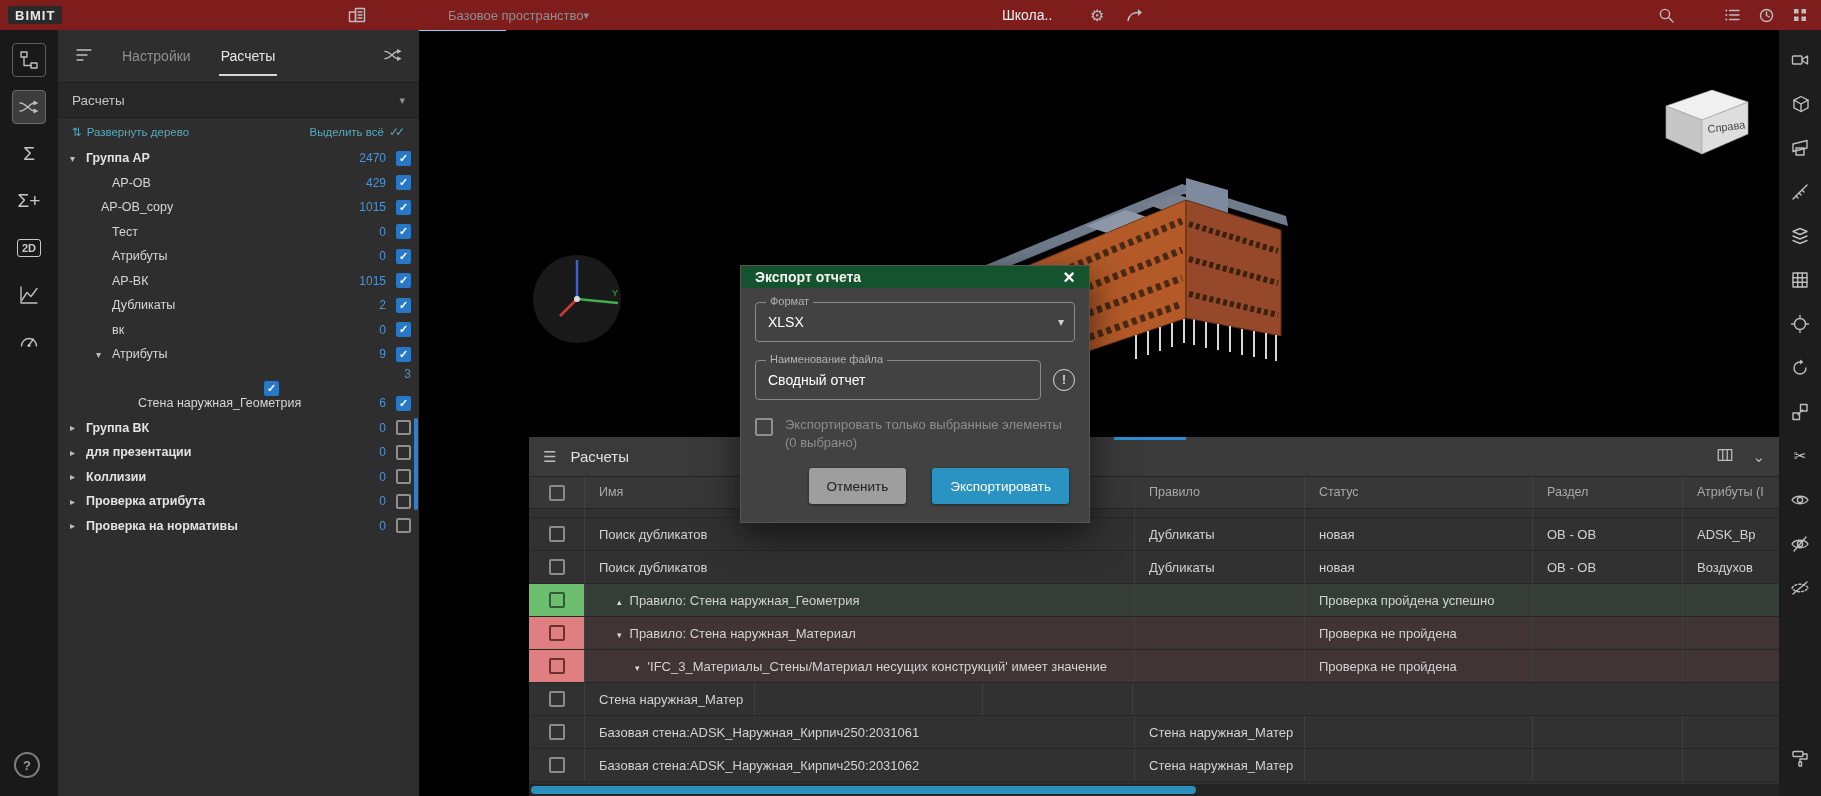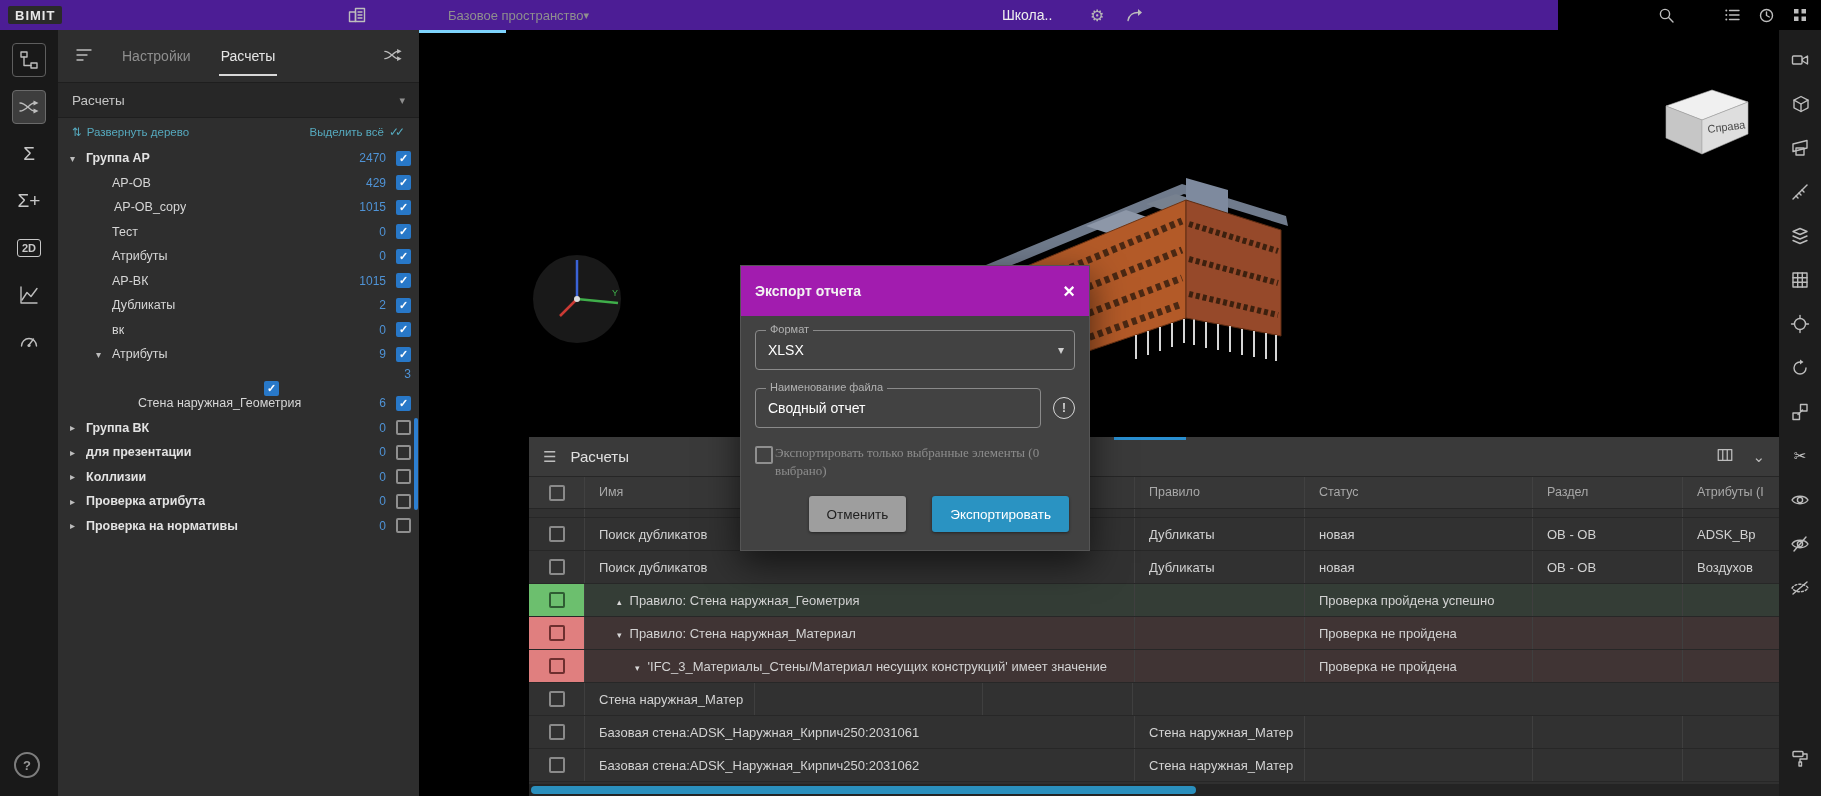--- a/index.html
+++ b/index.html
@@ -1,19 +1,19 @@
 <!DOCTYPE html>
 <html><head>
 <meta charset="utf-8">
 <style>
   html,body{margin:0;padding:0;background:#000;}
   #app{position:relative;width:1821px;height:796px;background:#000;overflow:hidden;
        font-family:"Liberation Sans",sans-serif;color:#ccc;font-size:13px;}
   
-  .topbar{position:absolute;left:0;top:0;width:1558px;height:30px;background:#4c1d95;border-bottom:3px solid #7dd3fc;}
+  .topbar{position:absolute;left:0;top:0;width:1821px;height:30px;background:#7f1d1d;border-bottom:1px solid #7dd3fc;}
   .topbar>*{position:absolute;top:0;height:30px;display:flex;align-items:center;}
   .logo{left:8px;font-weight:bold;font-size:13px;letter-spacing:1px;color:#e8e8e8;background:#2a2a2a;padding:0 7px;height:18px;top:6px;border-radius:2px;}
   .tb-building{left:348px;}
   .workspace{left:448px;color:#8f8f8f;gap:0;font-size:13px;cursor:pointer;}
   .project{left:1002px;color:#eee;font-size:14px;}
   .tb-gear{left:1090px;color:#b8b8b8;font-size:16px;cursor:pointer;}
   .tb-share{left:1126px;}
   .tb-search{left:1658px;} .tb-list{left:1724px;} .tb-history{left:1758px;} .tb-apps{left:1792px;}
   .caret{color:#8f8f8f;font-size:11px;}
   
@@ -85,33 +85,33 @@
   .td-section{width:150px;flex:none;} .td-element{flex:1;border-right:none;}
   .tcb{width:12px;height:12px;border:2px solid #8a8a8a;border-radius:2px;}
   .tr.success{background:#343d36;} .tr.success .td-check{background:#6cbf6e;} .tr.success .tcb{border-color:#2f5c33;}
   .tr.error{background:#403434;} .tr.error .td-check{background:#e07f7f;} .tr.error .tcb{border-color:#6e2f2f;}
   .rowcaret{margin-right:8px;font-size:9px;color:#d8d8d8;}
   .hscroll{height:12px;background:#242424;position:relative;flex:none;}
   .hthumb{position:absolute;left:2px;top:2px;width:665px;height:8px;background:#2a8fbd;border-radius:4px;cursor:pointer;}
   
   .modal{position:absolute;left:740px;top:265px;width:348px;background:#424242;z-index:10;
          border:1px solid #555;box-shadow:0 12px 34px rgba(0,0,0,.6);}
-  .m-title{height:50px;background:#a21caf;display:flex;align-items:center;padding:0 14px;font-size:14px;font-weight:bold;color:#f2f2f2;}
+  .m-title{height:22px;background:#14532d;display:flex;align-items:center;padding:0 14px;font-size:14px;font-weight:bold;color:#f2f2f2;}
   .m-close{margin-left:auto;font-size:20px;color:#fff;cursor:pointer;line-height:1;}
   .m-body{padding:14px;}
   .field{position:relative;border:1px solid #8a8a8a;border-radius:4px;height:40px;display:flex;align-items:center;cursor:pointer;box-sizing:border-box;}
   .f-label{position:absolute;top:-8px;left:10px;background:#424242;padding:0 4px;font-size:11px;color:#b2b2b2;}
   .f-value{padding:0 12px;color:#fff;font-size:14px;}
   .f-caret{margin-left:auto;margin-right:10px;color:#cfcfcf;font-size:12px;}
   .fn-row{display:flex;align-items:center;gap:12px;margin-top:18px;}
   .fn-row .field{flex:1;}
   .warn{width:20px;height:20px;border:1.5px solid #d8d8d8;border-radius:50%;display:flex;align-items:center;justify-content:center;
         color:#d8d8d8;font-size:12px;font-weight:bold;flex:none;}
   .warn i{font-style:normal;}
-  .m-check{margin-top:16px;display:flex;gap:2px;align-items:flex-start;font-family:Liberation Serif, serif;}
+  .m-check{margin-top:16px;display:flex;gap:12px;align-items:flex-start;}
   .mcb{width:14px;height:14px;border:2px solid #8f8f8f;border-radius:2px;flex:none;margin-top:2px;cursor:pointer;}
   .mcb-label{color:#8d8d8d;font-size:13px;line-height:1.4;width:290px;}
   .m-actions{margin-top:16px;display:flex;justify-content:flex-end;gap:26px;padding-right:6px;padding-bottom:4px;}
   .m-actions button{height:36px;border:none;border-radius:3px;font-size:13.5px;padding:0 18px;cursor:pointer;
                     font-family:"Liberation Sans",sans-serif;box-shadow:0 1px 3px rgba(0,0,0,.45);}
   .btn-cancel{background:#9e9e9e;color:#212121;}
   .btn-export{background:#2a93c2;color:#fff;}
 </style>
 </head>
 <body>
@@ -254,21 +254,21 @@
           <span class="tlabel bold">Группа АР</span>
           <span class="tcount">2470</span>
           <span class="cb on">✓</span>
         </div>
         <div class="tree-row" style="padding-left: 38px;">
           <span class="tcaret"></span>
           <span class="tlabel">АР-ОВ</span>
           <span class="tcount">429</span>
           <span class="cb on">✓</span>
         </div>
-        <div class="tree-row" style="padding-left: 40px;">
+        <div class="tree-row" style="padding-left: 27px;">
           <span class="tcaret"></span>
           <span class="tlabel">АР-ОВ_copy</span>
           <span class="tcount">1015</span>
           <span class="cb on">✓</span>
         </div>
         <div class="tree-row" style="padding-left: 38px;">
           <span class="tcaret"></span>
           <span class="tlabel">Тест</span>
           <span class="tcount">0</span>
           <span class="cb on">✓</span>

